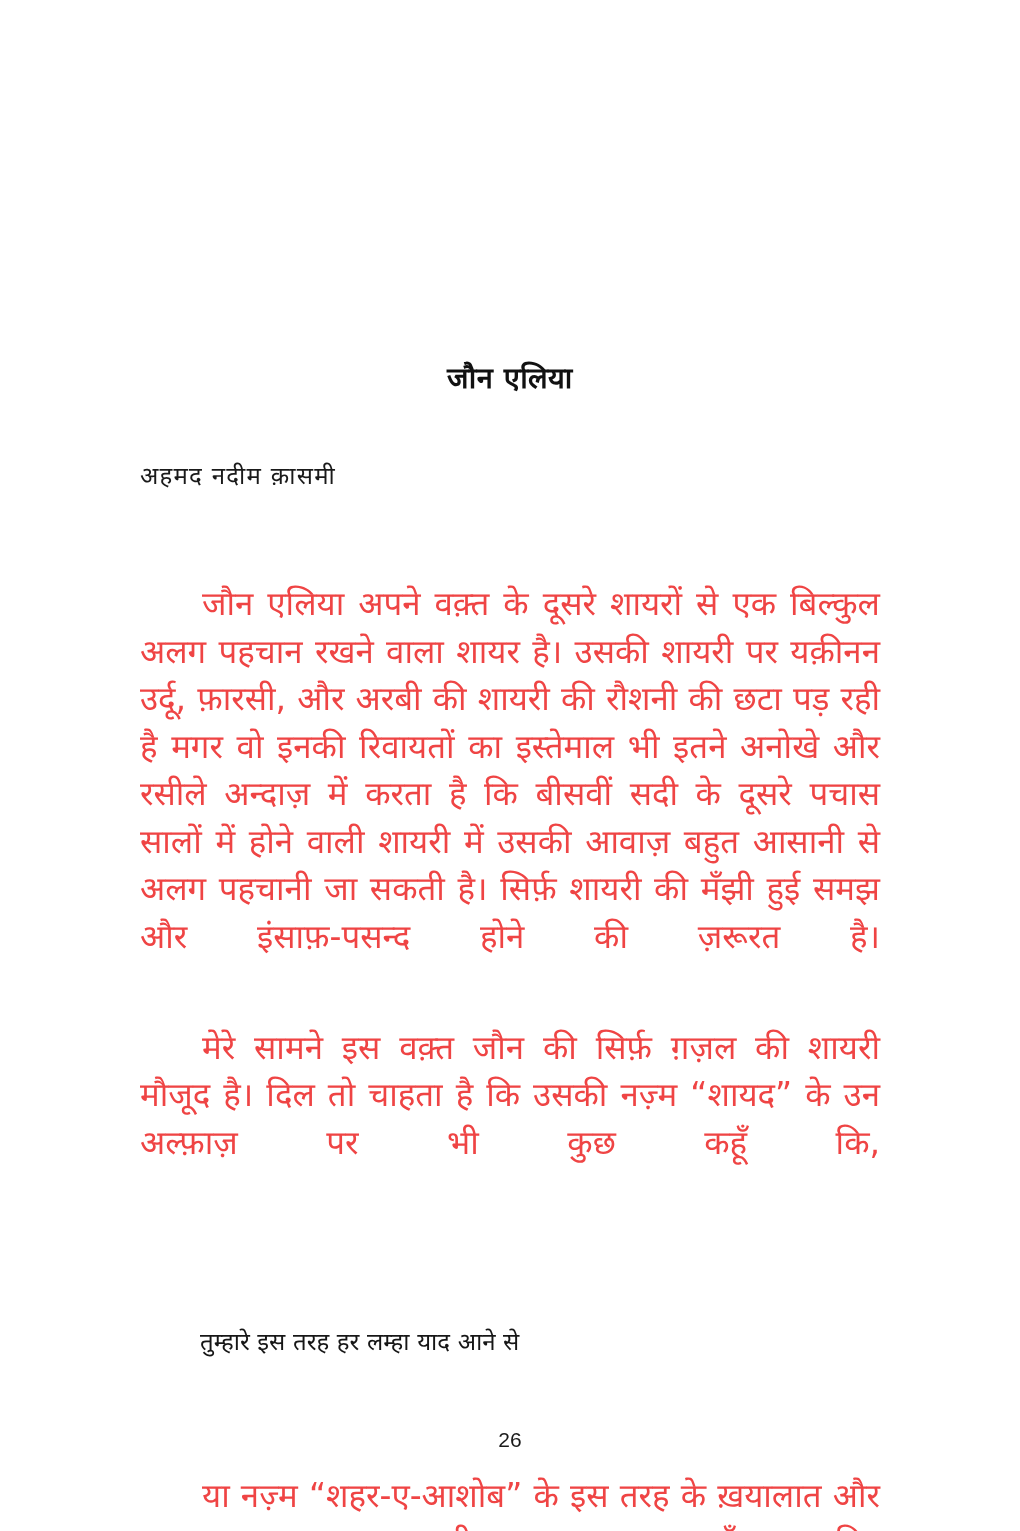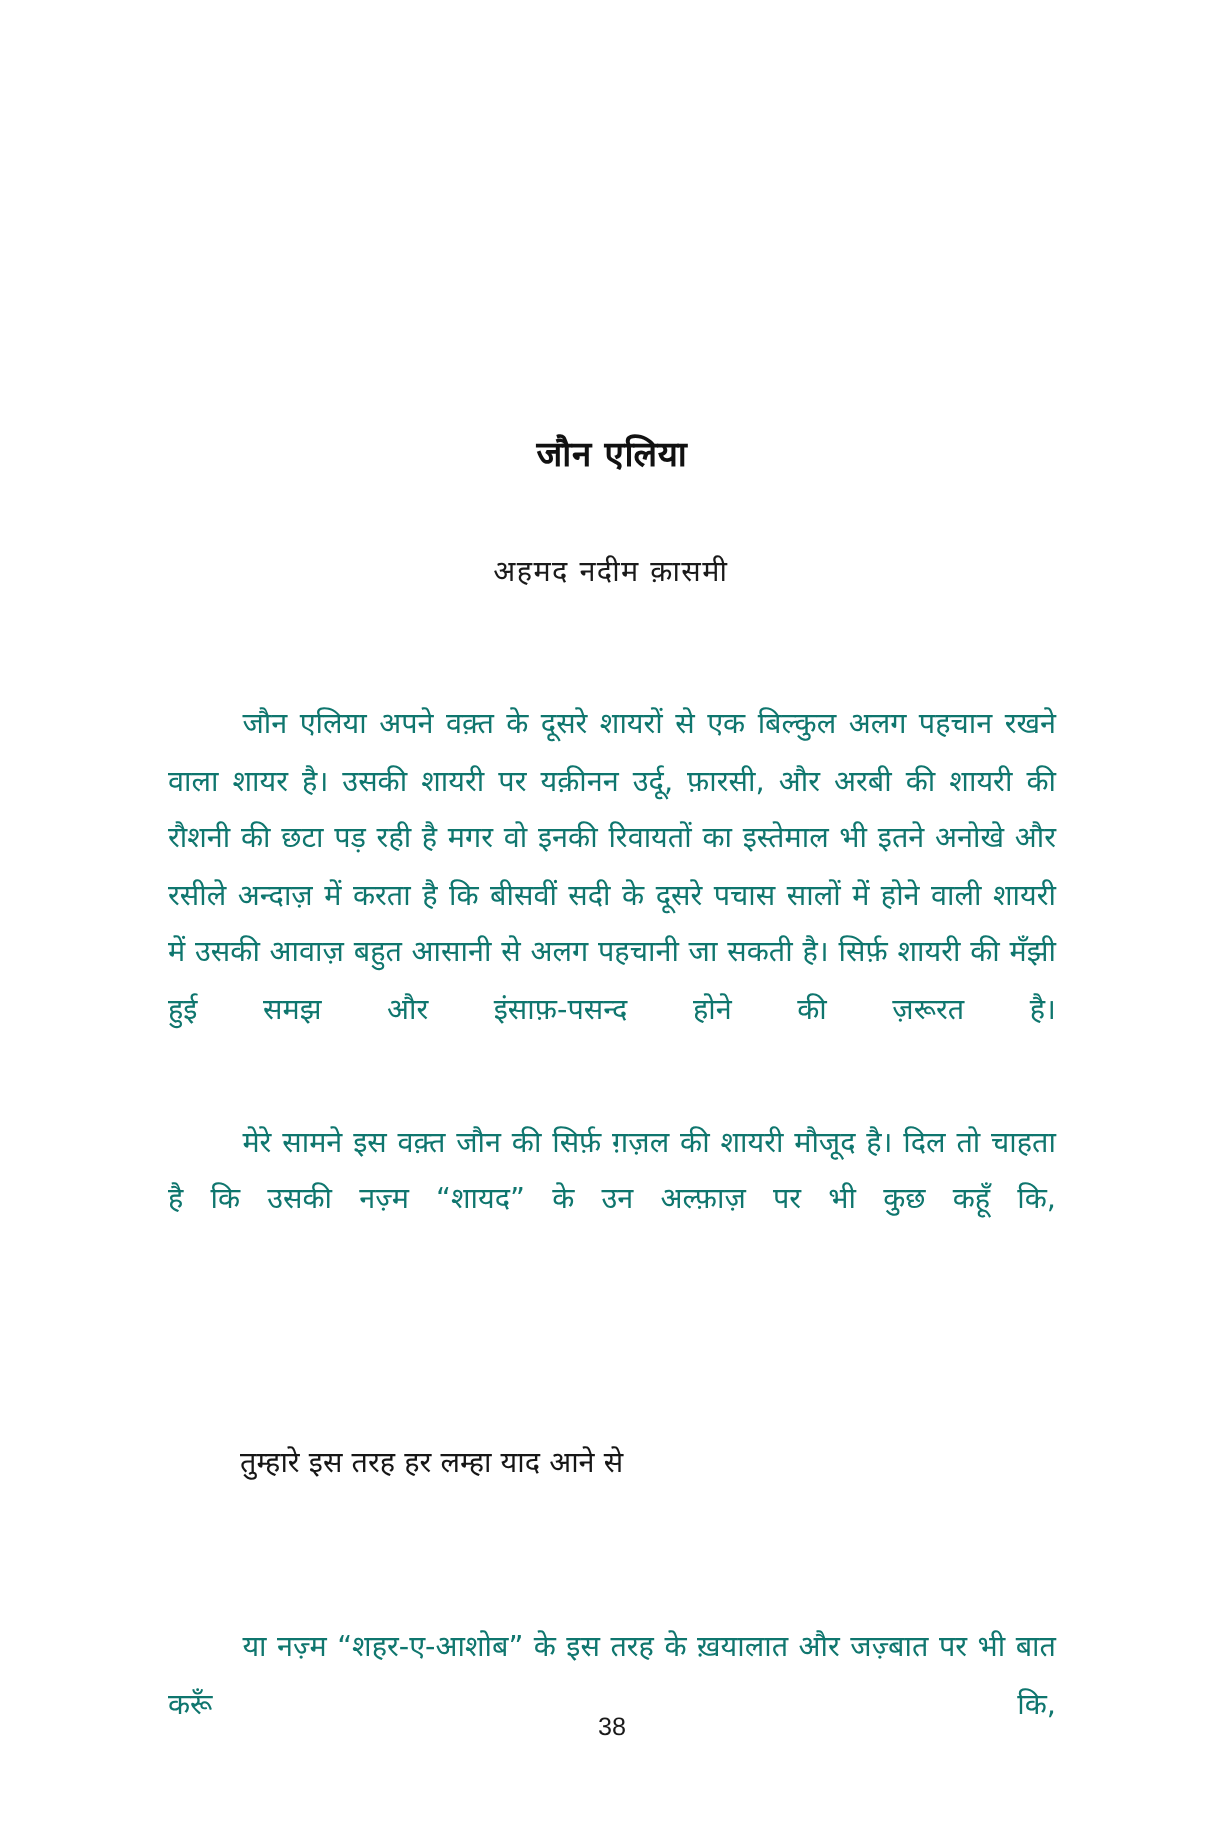--- a/index.html
+++ b/index.html
@@ -38,48 +38,48 @@
     color: #111111;
     margin: 0;
   }
 
   
   .author-block {
     position: absolute;
     left: 140px;
     top: 458px;
     width: 738px;
-    text-align: center;
+    text-align: left;
   }
   .doc-author {
     font-family: "DejaVu Sans", "Liberation Sans", sans-serif;
     font-size: 24px;
     font-weight: 400;
     letter-spacing: 1.2px;
     color: #1a1a1a;
     margin: 0;
   }
 
   
   .body-block {
     position: absolute;
     left: 140px;
     top: 580px;
     width: 740px;
   }
   p.para {
     font-family: "DejaVu Sans", "Liberation Sans", sans-serif;
-    font-size: 24px;
+    font-size: 33px;
     line-height: 47.5px;
     text-align: justify;
     text-justify: inter-word;
     margin: 0 0 16px 0;
     text-indent: 62px;
     word-spacing: 0.5px;
-    color: #0f766e;
+    color: #ef4444;
   }
   
   p.para::after {
     content: "";
     display: inline-block;
     width: 100%;
   }
 
   
   .verse {
@@ -88,21 +88,20 @@
     line-height: 44px;
     color: #161616;
     white-space: pre;
   }
   .verse-1 {
     margin: 18px 0 20px 0;
     padding-left: 60px;
   }
   .verse div {
     white-space: pre;
-    margin-top: 20px;
   }
 
   
   .page-number {
     position: absolute;
     left: 0;
     top: 1428px;
     width: 1020px;
     text-align: center;
     font-family: "Liberation Sans", "DejaVu Sans", sans-serif;
@@ -130,15 +129,15 @@
     <p class="para">मेरे सामने इस वक़्त जौन की सिर्फ़ ग़ज़ल की शायरी मौजूद है। दिल तो चाहता है कि उसकी नज़्म “शायद” के उन अल्फ़ाज़ पर भी कुछ कहूँ कि,</p>
 
     <div class="verse verse-1">
       <div>तुम्हारे इस तरह हर लम्हा याद आने से</div>
     </div>
 
     <p class="para">या नज़्म “शहर-ए-आशोब” के इस तरह के ख़यालात और जज़्बात पर भी बात करूँ कि,</p>
 
   </div>
 
-  <div class="page-number">38</div>
+  <div class="page-number">26</div>
 
 </div>
 
 </body></html>

